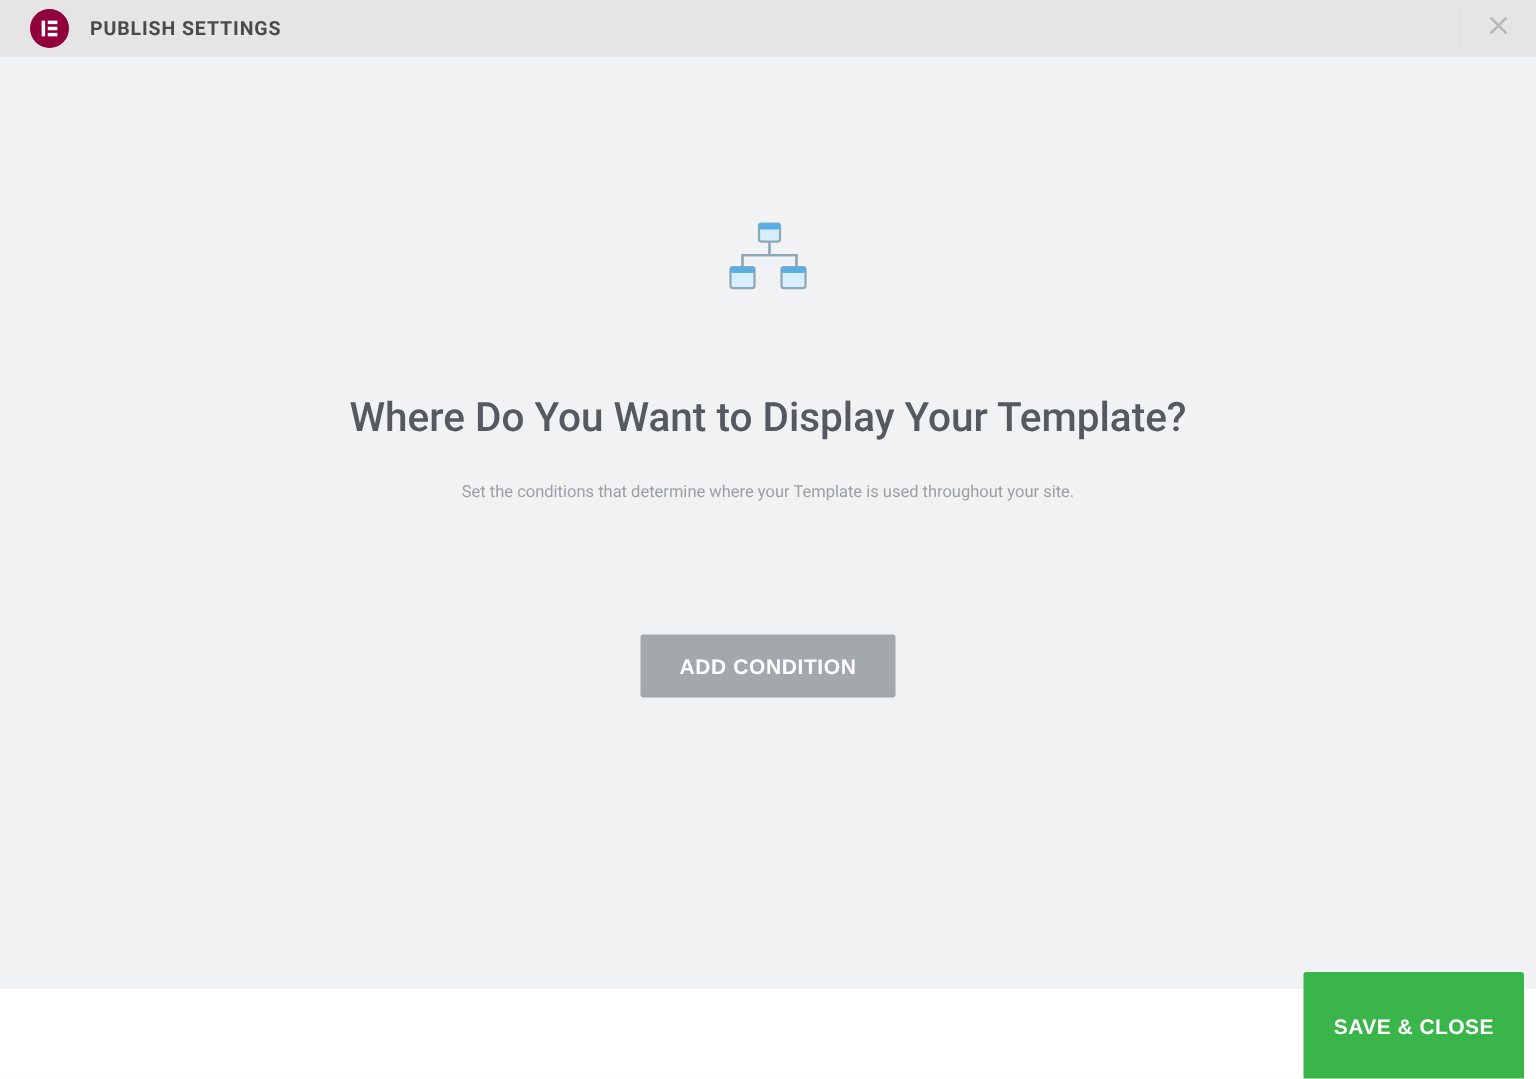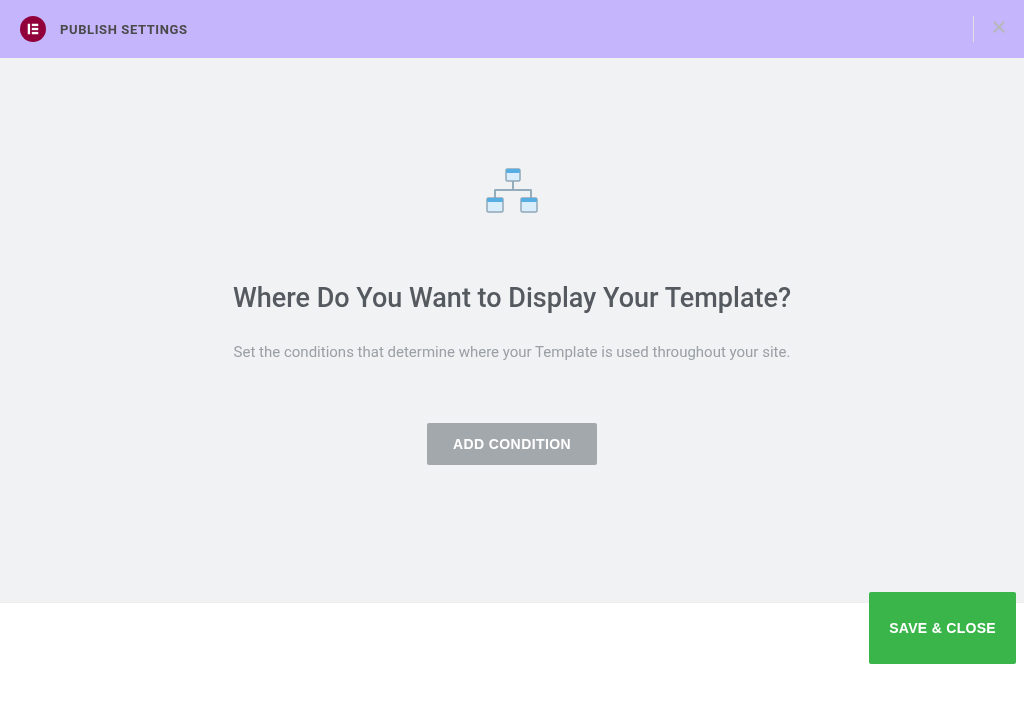--- a/index.html
+++ b/index.html
@@ -9,25 +9,25 @@
     }
     html, body {
       width: 1024px;
       height: 719px;
       font-family: -apple-system, BlinkMacSystemFont, "Segoe UI", Roboto, Helvetica, Arial, sans-serif;
       background: #ffffff;
       overflow: hidden;
     }
     
     .header {
-      height: 58px;
+      height: 38px;
       display: flex;
       align-items: center;
       padding: 10px 20px;
-      background: #c4b5fd;
+      background: #e5e5e5;
       position: relative;
     }
     .logo {
       width: 26px;
       height: 26px;
       border-radius: 50%;
       background: #92003B;
       display: flex;
       align-items: center;
       justify-content: center;
@@ -69,21 +69,21 @@
       cursor: pointer;
     }
     .close-btn svg {
       width: 18px;
       height: 18px;
       stroke: #b8b8b8;
       stroke-width: 2.4;
     }
     
     .main {
-      height: 544px;
+      height: 620px;
       background: #f1f2f3;
       display: flex;
       flex-direction: column;
       align-items: center;
       padding-top: 110px;
     }
     .hero-icon {
       margin-bottom: 60px;
     }
     .hero-icon svg {
@@ -93,26 +93,26 @@
     .heading {
       font-size: 27px;
       font-weight: 500;
       color: #555a60;
       margin-bottom: 24px;
       text-align: center;
     }
     .desc {
       text-align: center;
       line-height: 1.9;
-      font-size: 15px;
+      font-size: 11px;
       color: #9aa0a6;
       max-width: 700px;
     }
     .add-btn {
-      margin-top: 56px;
+      margin-top: 84px;
       background: #a3a8ad;
       color: #ffffff;
       border: none;
       padding: 13px 26px;
       font-size: 14px;
       font-weight: 600;
       letter-spacing: 0.4px;
       cursor: pointer;
       border-radius: 2px;
       text-transform: uppercase;

